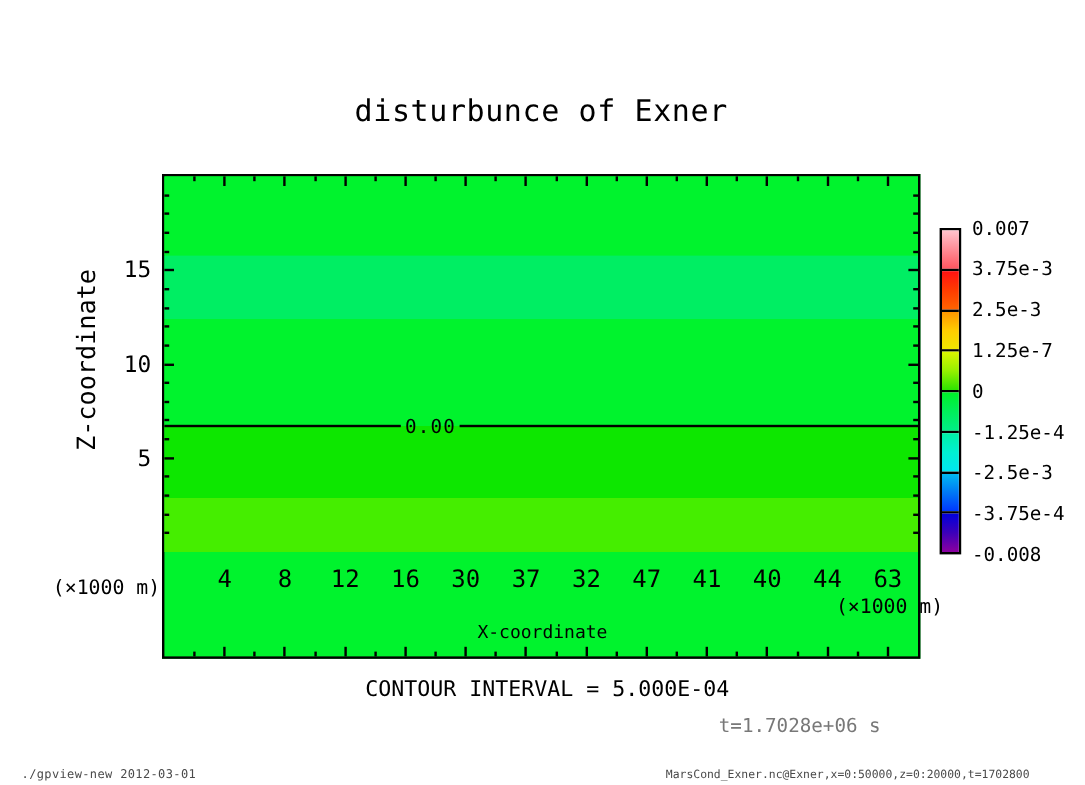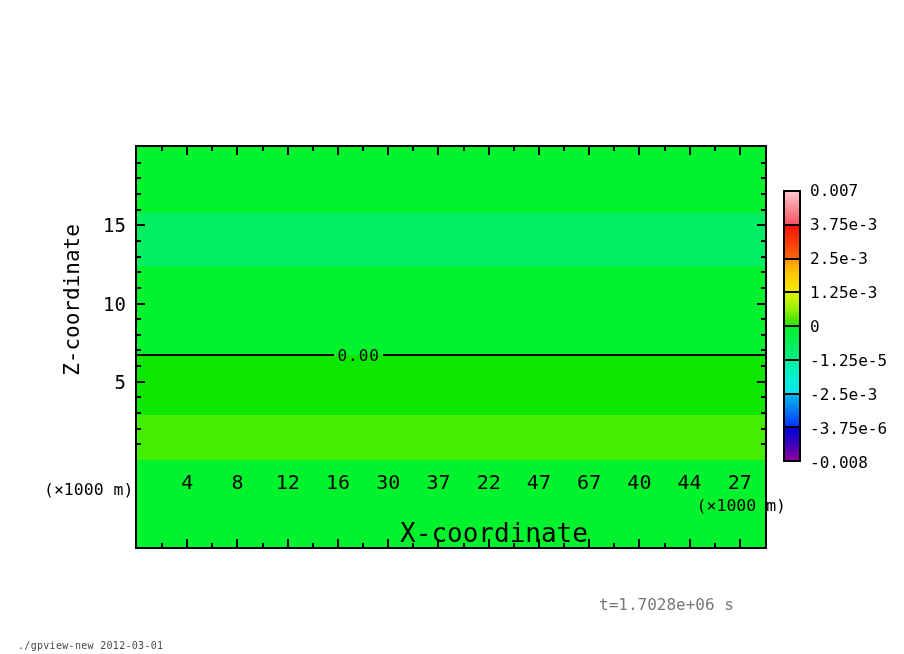--- a/index.html
+++ b/index.html
@@ -11,41 +11,42 @@
   .title{top:78px;left:451px;transform:translateX(-50%);font-size:25px;letter-spacing:0.5px;}
   .plot{
     position:absolute;left:135px;top:145px;width:632px;height:404px;
     border:2px solid #000;box-sizing:border-box;background:#00f32d;
   }
   .band{position:absolute;left:0;width:100%;}
   .tick{position:absolute;background:#000;}
   .zline{position:absolute;height:2px;background:#000;}
   .zlabel{position:absolute;transform:translate(-50%,-50%);font-size:16px;letter-spacing:1px;}
   .ylab{top:300px;left:72px;transform:translate(-50%,-50%) rotate(-90deg);font-size:21px;}
-  .xlab{top:518px;left:452px;transform:translateX(-50%);font-size:26px;margin-left:42px;}
+  .xlab{top:518px;left:452px;transform:translateX(-50%);font-size:15px;}
   .yunit{top:480px;left:44px;font-size:16.5px;}
   .xunit{top:496px;right:118px;font-size:16.5px;}
   .xtl{position:absolute;transform:translateX(-50%);font-size:20px;white-space:nowrap;}
   .ytl{position:absolute;right:778px;transform:translateY(-50%);font-size:19px;white-space:nowrap;}
   .cnote{top:564px;left:456px;transform:translateX(-50%);font-size:18px;}
   .tnote{top:595px;left:599px;font-size:16px;color:#787878;}
   .fl{top:640px;left:18px;font-size:10px;color:#4a4a4a;letter-spacing:0.3px;}
   .fr{top:640px;right:46px;font-size:9.5px;color:#4a4a4a;}
   .cbar{
     position:absolute;left:783px;top:190px;width:18px;height:272px;
     border:2px solid #000;box-sizing:border-box;display:flex;flex-direction:column;
   }
   .cbox{flex:1 1 0;}
   .cbox:not(:last-child){border-bottom:2px solid #000;}
   .cbl{position:absolute;left:810px;transform:translateY(-50%);font-size:16px;white-space:nowrap;}
 </style>
 </head>
 <body>
 
 <div class="canvas">
+  <div class="t title">disturbunce of Exner</div>
 
   <div class="t ylab">Z-coordinate</div>
   <div class="t yunit">(×1000 m)</div>
 
   <div class="plot" id="plot">
       <div class="band" style="top: 0px; height: 66.1995px; background: rgb(0, 243, 45);"></div>
       <div class="band" style="top: 66.1995px; height: 53.21px; background: rgb(0, 238, 99);"></div>
       <div class="band" style="top: 119.409px; height: 88.4225px; background: rgb(0, 243, 45);"></div>
       <div class="band" style="top: 207.832px; height: 59.783px; background: rgb(13, 231, 0);"></div>
       <div class="band" style="top: 267.615px; height: 45.385px; background: rgb(69, 238, 0);"></div>
@@ -139,52 +140,54 @@
       <div class="tick" style="top: 14.65px; height: 2px; width: 4px; left: 0px;"></div>
       <div class="tick" style="top: 14.65px; height: 2px; width: 4px; right: 0px;"></div>
     </div>
   <div id="ticklabels">
       <div class="xtl" style="left: 187.24px; top: 470px;">4</div>
       <div class="xtl" style="left: 237.48px; top: 470px;">8</div>
       <div class="xtl" style="left: 287.72px; top: 470px;">12</div>
       <div class="xtl" style="left: 337.96px; top: 470px;">16</div>
       <div class="xtl" style="left: 388.2px; top: 470px;">30</div>
       <div class="xtl" style="left: 438.44px; top: 470px;">37</div>
-      <div class="xtl" style="left: 488.68px; top: 470px;">22</div>
+      <div class="xtl" style="left: 488.68px; top: 470px;">32</div>
       <div class="xtl" style="left: 538.92px; top: 470px;">47</div>
-      <div class="xtl" style="left: 589.16px; top: 470px;">67</div>
+      <div class="xtl" style="left: 589.16px; top: 470px;">41</div>
       <div class="xtl" style="left: 639.4px; top: 470px;">40</div>
       <div class="xtl" style="left: 689.64px; top: 470px;">44</div>
-      <div class="xtl" style="left: 739.88px; top: 470px;">27</div>
+      <div class="xtl" style="left: 739.88px; top: 470px;">63</div>
       <div class="ytl" style="top: 381.75px;">5</div>
       <div class="ytl" style="top: 303.5px;">10</div>
       <div class="ytl" style="top: 225.25px;">15</div>
     </div>
 
   <div class="t xunit">(×1000 m)</div>
   <div class="t xlab">X-coordinate</div>
 
+  <div class="t cnote">CONTOUR INTERVAL = 5.000E-04</div>
   <div class="t tnote">t=1.7028e+06 s</div>
 
   <div class="cbar" id="cbar">
       <div class="cbox" style="background: linear-gradient(rgb(255, 195, 205), rgb(255, 140, 150), rgb(255, 85, 95));"></div>
       <div class="cbox" style="background: linear-gradient(rgb(255, 18, 18), rgb(255, 60, 0), rgb(255, 100, 0));"></div>
       <div class="cbox" style="background: linear-gradient(rgb(255, 150, 0), rgb(255, 205, 0), rgb(239, 230, 0));"></div>
       <div class="cbox" style="background: linear-gradient(rgb(220, 245, 0), rgb(150, 240, 0), rgb(45, 227, 0));"></div>
       <div class="cbox" style="background: linear-gradient(rgb(0, 240, 40), rgb(0, 239, 90), rgb(0, 238, 135));"></div>
       <div class="cbox" style="background: linear-gradient(rgb(0, 240, 165), rgb(0, 240, 210), rgb(0, 230, 240));"></div>
       <div class="cbox" style="background: linear-gradient(rgb(0, 185, 240), rgb(0, 120, 245), rgb(0, 55, 255));"></div>
       <div class="cbox" style="background: linear-gradient(rgb(0, 0, 220), rgb(60, 0, 185), rgb(140, 0, 160));"></div>
     </div>
   <div id="cbarlabels">
       <div class="cbl" style="top: 190px;">0.007</div>
       <div class="cbl" style="top: 224px;">3.75e-3</div>
       <div class="cbl" style="top: 258px;">2.5e-3</div>
-      <div class="cbl" style="top: 292px;">1.25e-3</div>
+      <div class="cbl" style="top: 292px;">1.25e-7</div>
       <div class="cbl" style="top: 326px;">0</div>
-      <div class="cbl" style="top: 360px;">-1.25e-5</div>
+      <div class="cbl" style="top: 360px;">-1.25e-4</div>
       <div class="cbl" style="top: 394px;">-2.5e-3</div>
-      <div class="cbl" style="top: 428px;">-3.75e-6</div>
+      <div class="cbl" style="top: 428px;">-3.75e-4</div>
       <div class="cbl" style="top: 462px;">-0.008</div>
     </div>
 
   <div class="t fl">./gpview-new  2012-03-01</div>
+  <div class="t fr">MarsCond_Exner.nc@Exner,x=0:50000,z=0:20000,t=1702800</div>
 </div>
 
 </body></html>

